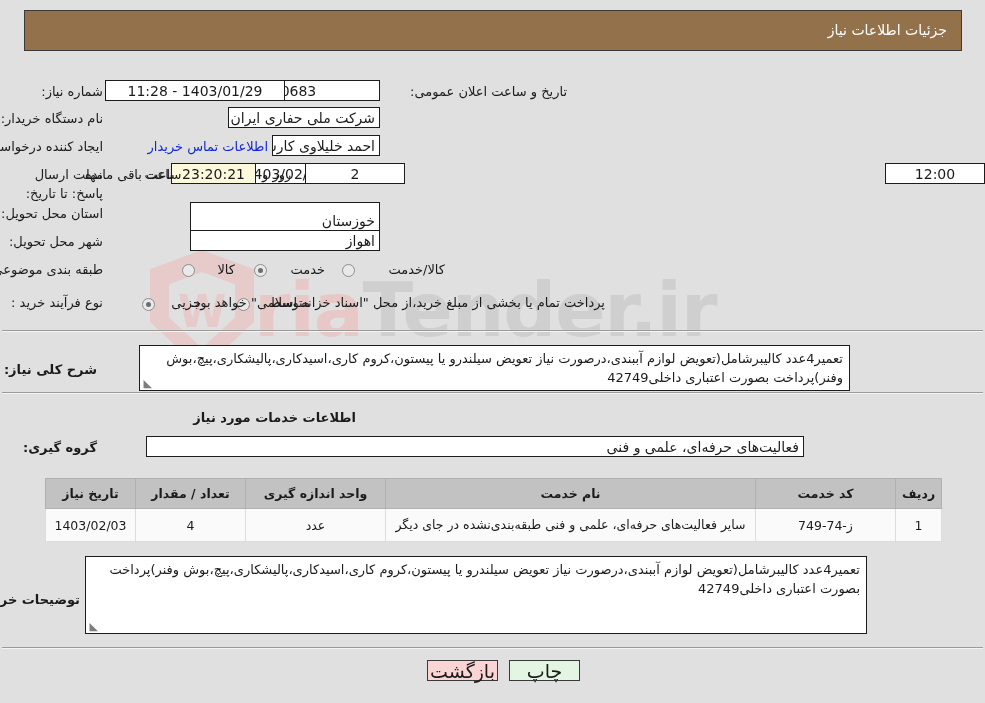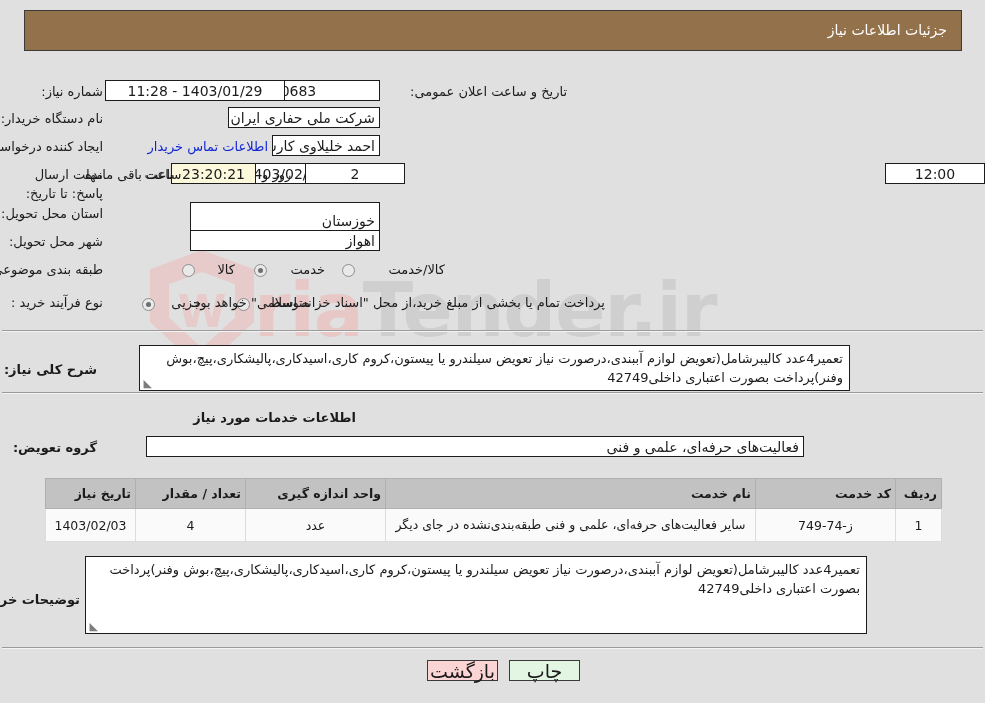--- a/index.html
+++ b/index.html
@@ -183,21 +183,21 @@
     z-index: 3;
     table-layout: fixed;
   }
   #svc-table th {
     background: #c2c2c2;
     border: 1px solid #b0b0b0;
     color: #1b1b1b;
     font-weight: bold;
     font-size: 12.5px;
     padding: 7px 4px;
-    text-align: right;
+    text-align: center;
   }
   #svc-table td {
     background: #fafafa;
     border: 1px solid #dcdcdc;
     color: #1b1b1b;
     padding: 7px 6px;
     text-align: center;
     vertical-align: middle;
     font-size: 12.5px;
     margin-left: 30px;
@@ -291,21 +291,21 @@
   <div class="lbl" style="right:380px; top:295px;">پرداخت تمام یا بخشی از مبلغ خرید،از محل "اسناد خزانه اسلامی" خواهد بود.</div>
 
   <div class="lbl lbl-bold" style="right:888px; top:362px;">شرح کلی نیاز:</div>
   <div class="tarea" style="right:135px; left:139px; top:345px; height:46px;">
     <span>تعمیر4عدد کالیبرشامل(تعویض لوازم آببندی،درصورت نیاز تعویض سیلندرو یا پیستون،کروم کاری،اسیدکاری،پالیشکاری،پیچ،بوش وفنر)پرداخت بصورت اعتباری داخلی42749</span>
     <span class="grip">◣</span>
   </div>
 
   <div class="lbl lbl-bold" style="right:629px; top:410px;">اطلاعات خدمات مورد نیاز</div>
 
-  <div class="lbl lbl-bold" style="right:888px; top:440px;">گروه تعویض:</div>
+  <div class="lbl lbl-bold" style="right:888px; top:440px;">گروه گیری:</div>
   <div class="fld right" style="right:181px; left:146px; top:436px; height:21px; justify-content:flex-start;">فعالیت‌های حرفه‌ای، علمی و فنی</div>
 
   <table id="svc-table">
     <colgroup>
       <col style="width:46px;">
       <col style="width:140px;">
       <col style="width:370px;">
       <col style="width:140px;">
       <col style="width:110px;">
       <col style="width:90px;">

